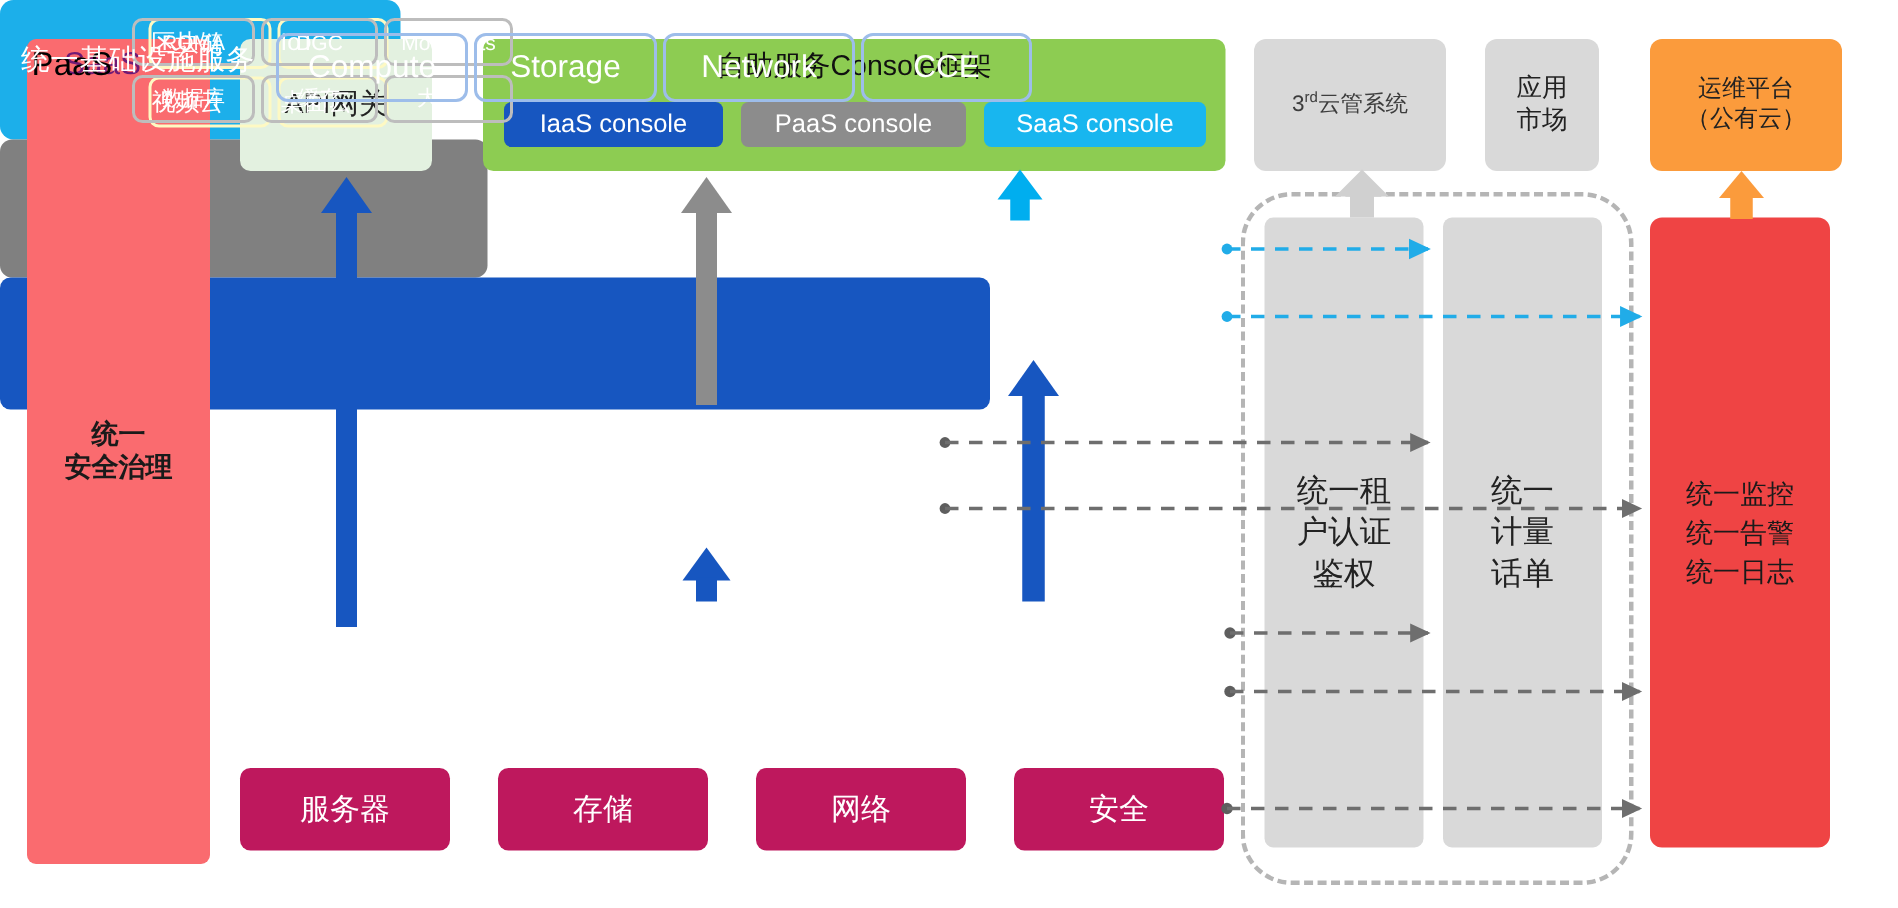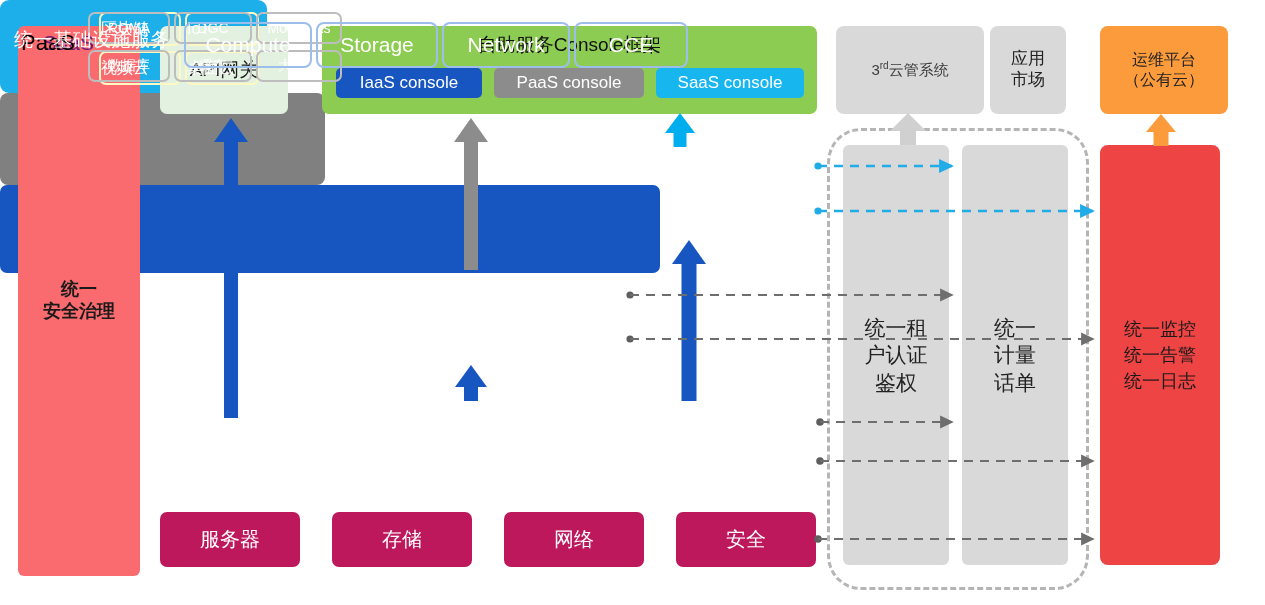--- a/index.html
+++ b/index.html
@@ -19,21 +19,21 @@
   #console-frame{left:322px;top:26px;width:495px;height:88px;background:#8DCC52;
        border-radius:7px;}
   #console-title{position:absolute;left:0;top:7px;width:100%;text-align:center;
        color:#111;font-size:19px;}
   .console-chip{position:absolute;top:42px;height:30px;border-radius:5px;color:#fff;
        font-size:17px;display:flex;align-items:center;justify-content:center;}
   #chip-iaas{left:14px;width:146px;background:#1756C0;}
   #chip-paas{left:172px;width:150px;background:#8C8C8C;}
   #chip-saas{left:334px;width:148px;background:#18B6EF;align-items:center;}
 
-  #third-cloud{left:836px;top:26px;width:148px;height:88px;background:#D9D9D9;
+  #third-cloud{left:836px;top:26px;width:128px;height:88px;background:#D9D9D9;
        color:#3d3d3d;font-size:15px;border-radius:8px;}
   #third-cloud sup{font-size:10px;vertical-align:super;}
   #app-market{left:990px;top:26px;width:76px;height:88px;background:#D9D9D9;
        color:#222;font-size:17px;border-radius:8px;}
   #ops-platform{left:1100px;top:26px;width:128px;height:88px;background:#FB9B3C;
        color:#222;font-size:16px;border-radius:8px;}
 
   
   #saas-block{left:550px;top:145px;width:267px;height:93px;background:#1CAFEA;
        border-radius:9px;}

